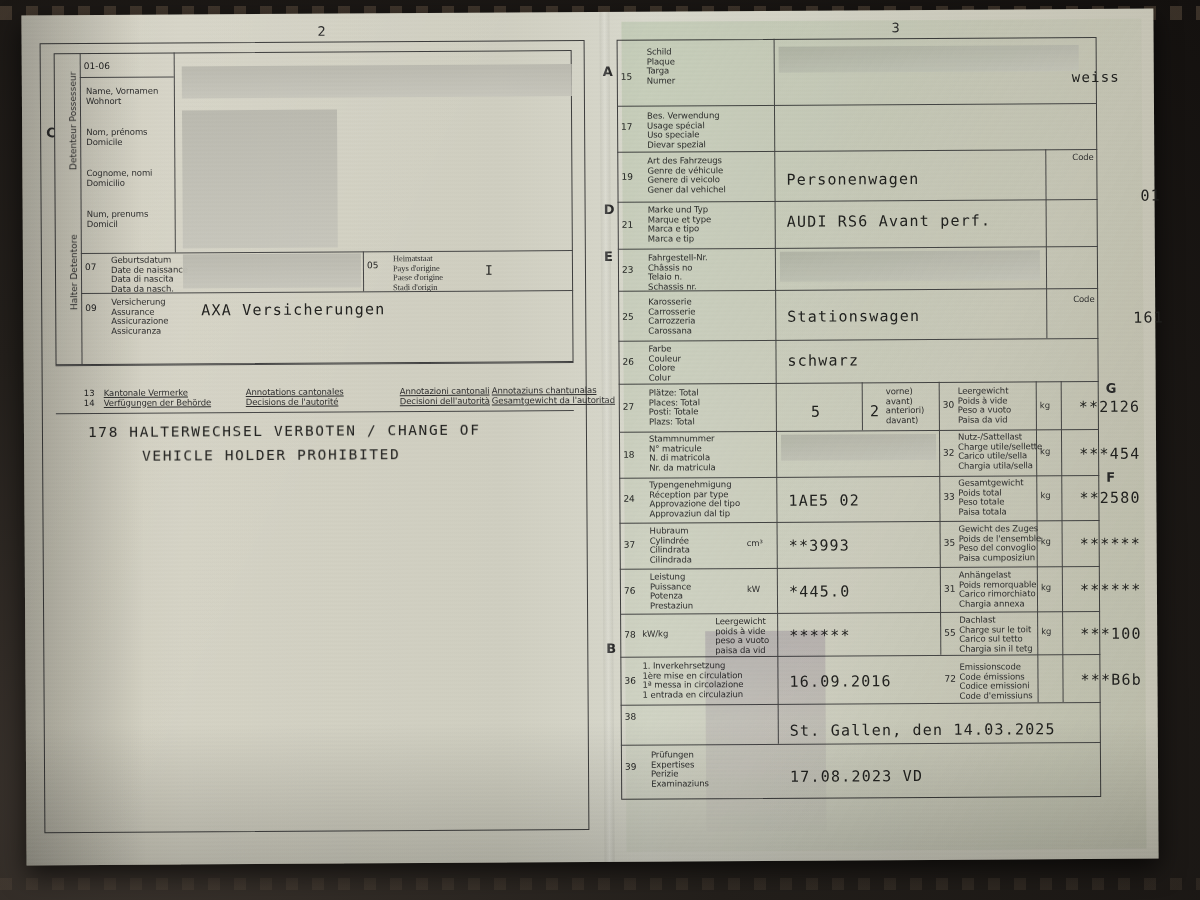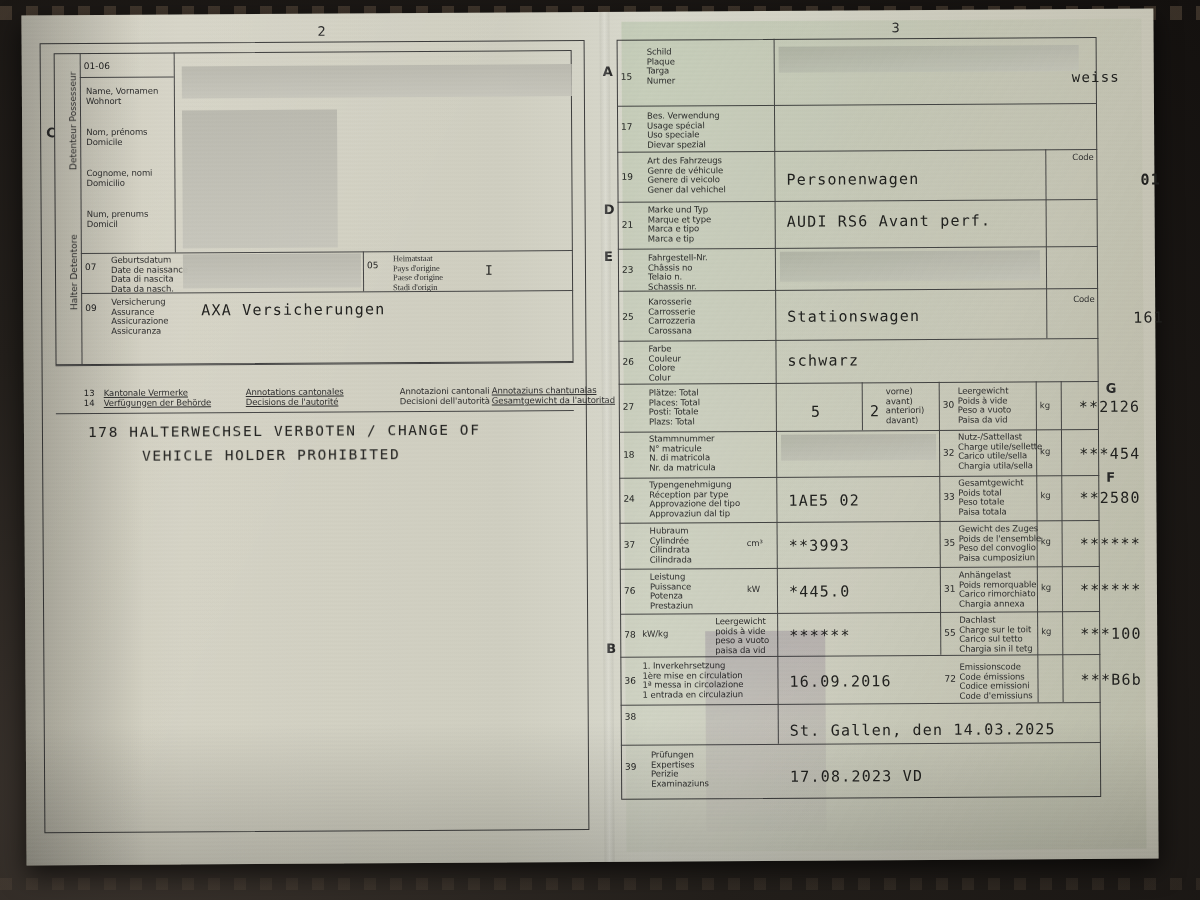--- a/index.html
+++ b/index.html
@@ -227,21 +227,21 @@
 Assicuranza</div>
   <div class="val" style="left:178px; top:287px;">AXA Versicherungen</div>
 
   <div class="ln h" style="left:32px; top:350px; width:518px;"></div>
   <div class="num" style="left:60px; top:373px; line-height:10px; white-space:pre-line; font-size:8.5px;">13
 14</div>
   <div class="lbl" style="left:80px; top:374px; text-decoration:underline;">Kantonale Vermerke
 Verfügungen der Behörde</div>
   <div class="lbl" style="left:222px; top:374px; text-decoration:underline;">Annotations cantonales
 Decisions de l'autorité</div>
-  <div class="lbl" style="left:352px; top:374px; padding-left:24px;">Annotazioni cantonali
+  <div class="lbl" style="left:352px; top:374px; text-decoration:underline;padding-left:24px;">Annotazioni cantonali
 Decisioni dell'autorità</div>
   <div class="lbl" style="left:468px; top:374px; text-decoration:underline;">Annotaziuns chantunalas
 Gesamtgewicht da l'autoritad</div>
   <div class="ln h" style="left:32px; top:398px; width:518px;"></div>
 
   <div class="val blur" style="left:64px; top:409px; font-size:14.5px; letter-spacing:1.6px;">178 HALTERWECHSEL VERBOTEN / CHANGE OF</div>
   <div class="val blur" style="left:118px; top:433px; font-size:14.5px; letter-spacing:1.6px;">VEHICLE HOLDER PROHIBITED</div>
 
   <div class="ln h" style="left:595px; top:94px; width:480px;"></div>
   <div class="ln h" style="left:595px; top:140px; width:480px;"></div>
@@ -280,21 +280,21 @@
 Uso speciale
 Dievar spezial</div>
 
   <div class="num" style="left:599px; top:160px;">19</div>
   <div class="lbl" style="left:625px; top:145px;">Art des Fahrzeugs
 Genre de véhicule
 Genere di veicolo
 Gener dal vehichel</div>
   <div class="val" style="left:764px; top:160px;">Personenwagen</div>
   <div class="lbl" style="left:1050px; top:144px;">Code</div>
-  <div class="val" style="left:1118px; top:162px;font-weight:bold;">01</div>
+  <div class="val" style="left:1118px; top:178px;">01</div>
 
   <div class="num" style="left:599px; top:208px;">21</div>
   <div class="lbl" style="left:625px; top:194px;">Marke und Typ
 Marque et type
 Marca e tipo
 Marca e tip</div>
   <div class="val" style="left:764px; top:202px;">AUDI RS6 Avant perf.</div>
 
   <div class="num" style="left:599px; top:253px;">23</div>
   <div class="lbl" style="left:625px; top:242px;">Fahrgestell-Nr.

